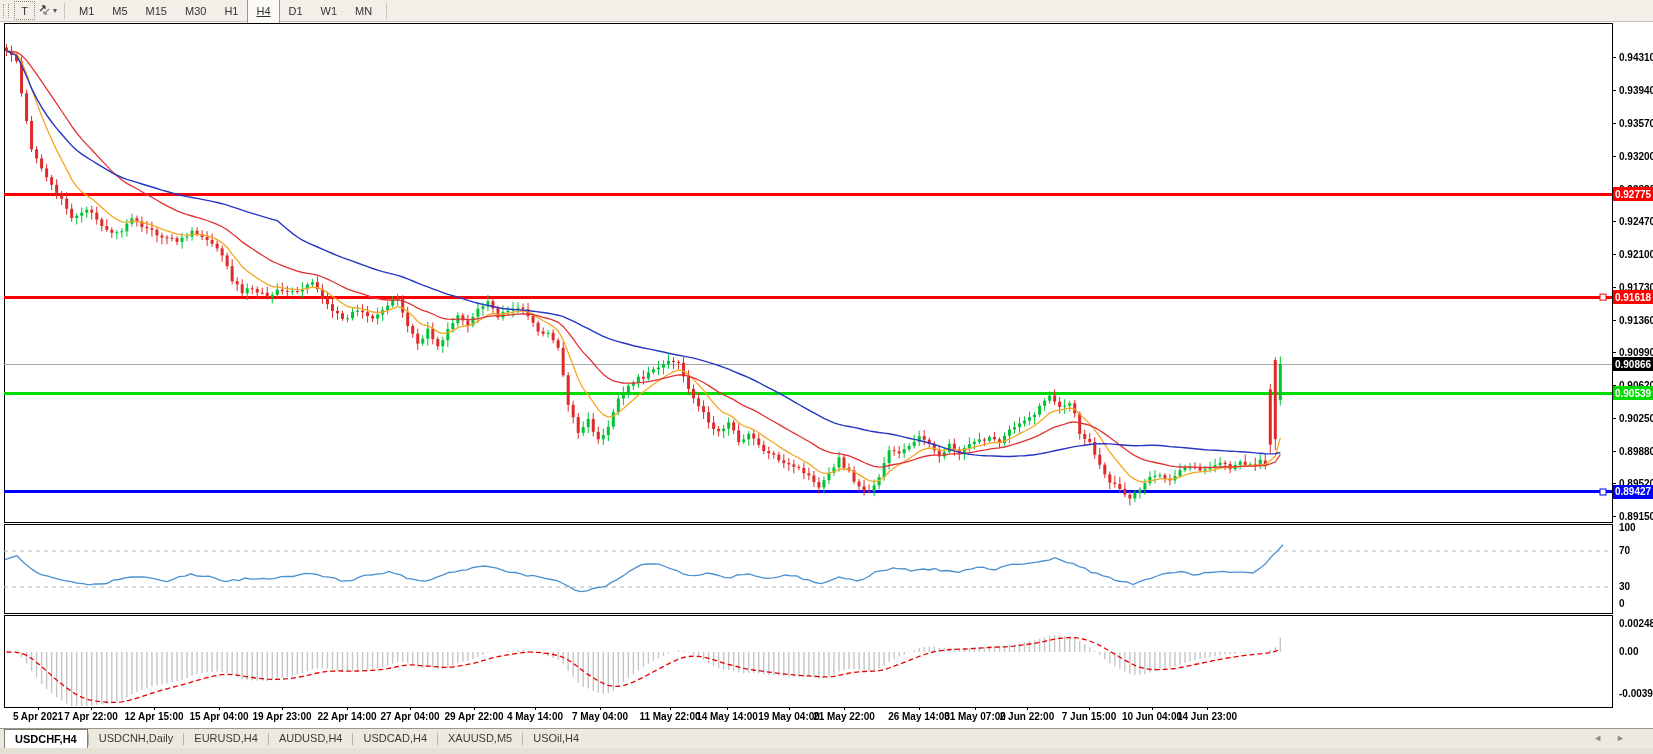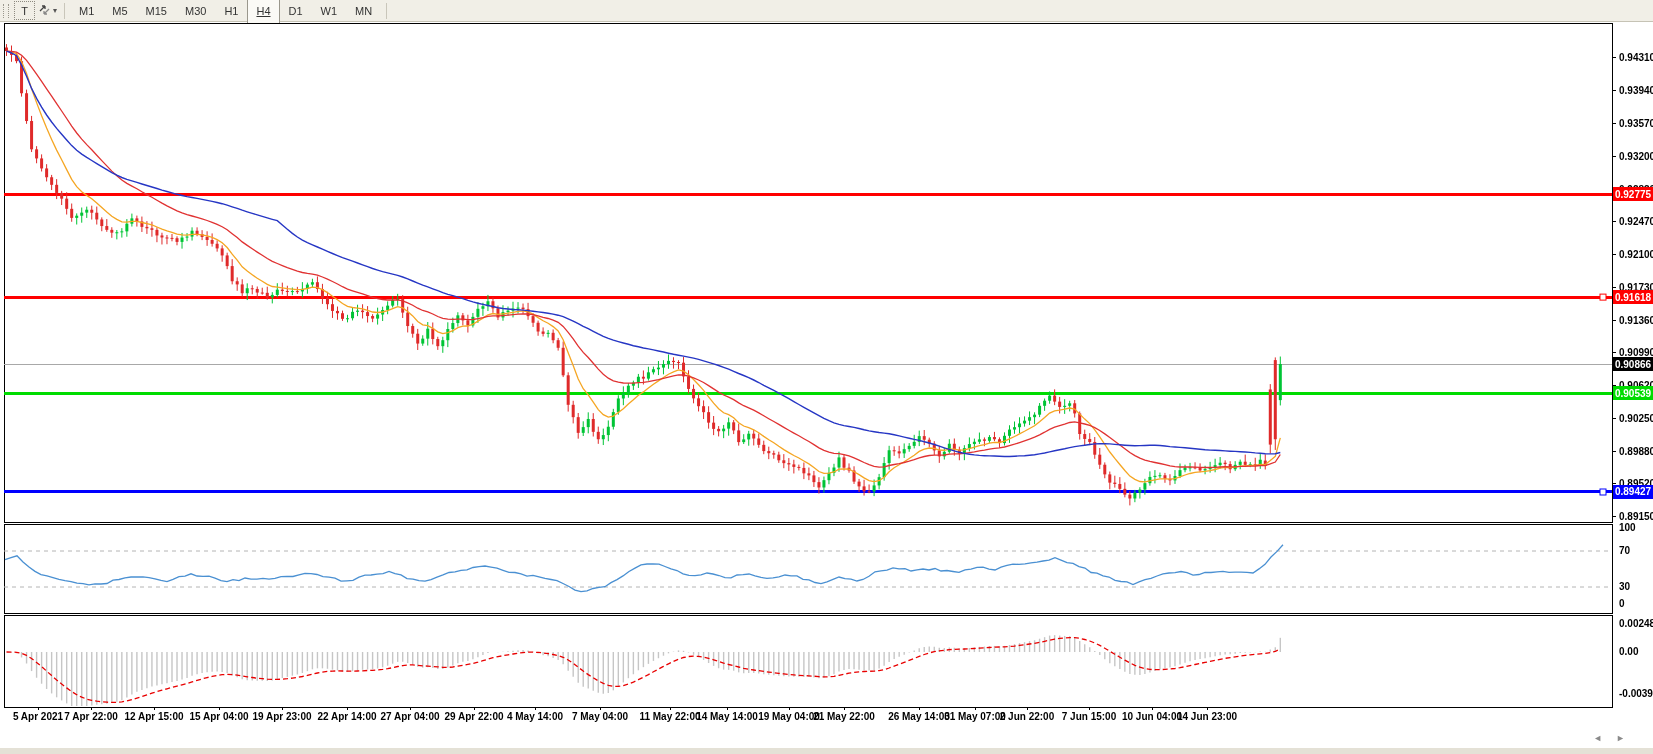--- a/index.html
+++ b/index.html
@@ -937,17 +937,35 @@
       <text x="1633" y="300.6096000000002" font-size="10" fill="#fff" font-weight="700" text-anchor="middle">0.91618</text>
       <rect x="1613" y="386.08664999999996" width="40" height="14" fill="#00dc00" shape-rendering="crispEdges"></rect>
       <text x="1633" y="396.58664999999996" font-size="10" fill="#fff" font-weight="700" text-anchor="middle">0.90539</text>
       <rect x="1600" y="488.9990500000001" width="6" height="6" fill="#fff" stroke="#0000ff"></rect>
       <rect x="1613" y="484.9990500000001" width="40" height="14" fill="#0000ff" shape-rendering="crispEdges"></rect>
       <text x="1633" y="495.4990500000001" font-size="10" fill="#fff" font-weight="700" text-anchor="middle">0.89427</text>
       <rect x="1613" y="357" width="40" height="14" fill="#000000" shape-rendering="crispEdges"></rect>
       <text x="1633" y="367.5" font-size="10" fill="#fff" font-weight="700" text-anchor="middle">0.90866</text>
     </svg>
 
+  <div class="tabbar">
+    <div style="width:4px;"></div>
+    <div id="tab-box" style="display:flex;align-items:stretch;">
+        <div class="tab active">USDCHF,H4</div>
+        <div class="tab-sep"></div>
+        <div class="tab">USDCNH,Daily</div>
+        <div class="tab-sep"></div>
+        <div class="tab">EURUSD,H4</div>
+        <div class="tab-sep"></div>
+        <div class="tab">AUDUSD,H4</div>
+        <div class="tab-sep"></div>
+        <div class="tab">USDCAD,H4</div>
+        <div class="tab-sep"></div>
+        <div class="tab">XAUUSD,M5</div>
+        <div class="tab-sep"></div>
+        <div class="tab">USOil,H4</div>
+      </div>
+  </div>
   <div class="tab-nav">
     <span>◄</span><span>►</span>
   </div>
   <div class="bottom-strip"></div>
 </div>
 
 </body></html>

